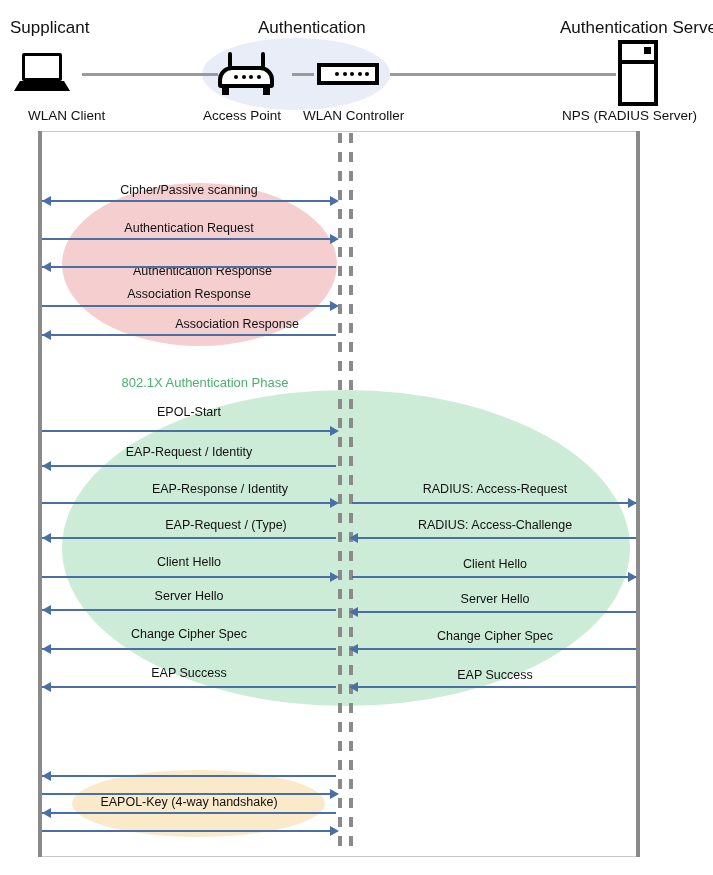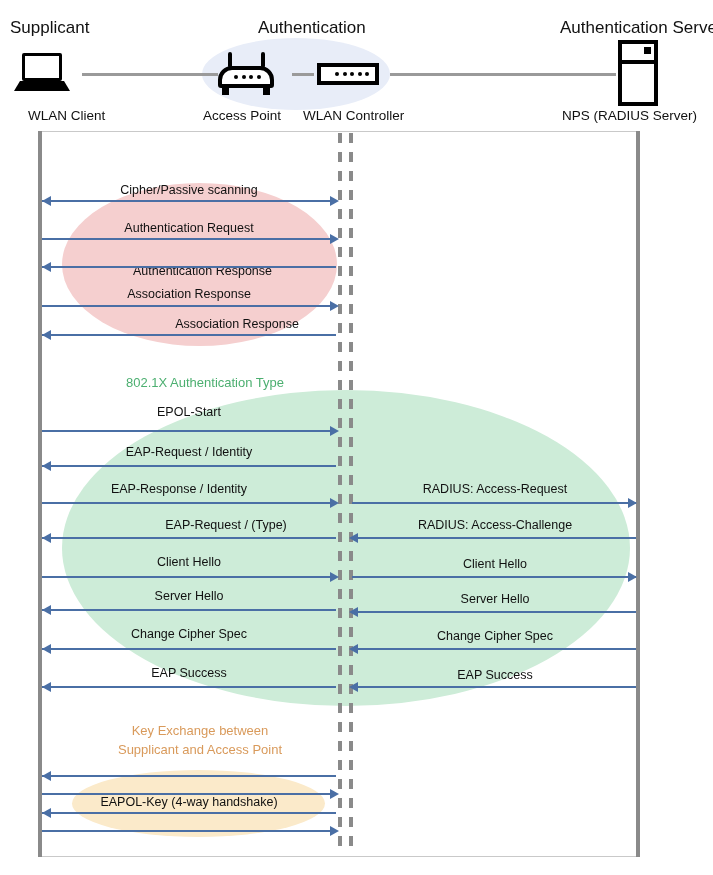--- a/index.html
+++ b/index.html
@@ -186,31 +186,31 @@
   <div class="head left" style="left:42px;top:262px;"></div>
 
   <div class="msg-label" style="left:42px;top:287px;width:294px;">Association Response</div>
   <div class="msg" style="left:42px;top:305px;width:294px;"></div>
   <div class="head right" style="left:330px;top:301px;"></div>
 
   <div class="msg-label" style="left:42px;top:317px;width:294px;padding-left:48px;">Association Response</div>
   <div class="msg" style="left:42px;top:334px;width:294px;"></div>
   <div class="head left" style="left:42px;top:330px;"></div>
 
-  <div class="phase-title" style="left:60px;top:373px;width:290px;color:#4CAF70;">802.1X Authentication Type</div>
+  <div class="phase-title" style="left:60px;top:373px;width:290px;color:#4CAF70;">802.1X Authentication Phase</div>
 
   <div class="msg-label" style="left:42px;top:405px;width:294px;">EPOL-Start</div>
   <div class="msg" style="left:42px;top:430px;width:294px;"></div>
   <div class="head right" style="left:330px;top:426px;"></div>
 
   <div class="msg-label" style="left:42px;top:445px;width:294px;">EAP-Request / Identity</div>
   <div class="msg" style="left:42px;top:465px;width:294px;"></div>
   <div class="head left" style="left:42px;top:461px;"></div>
 
-  <div class="msg-label" style="left:32px;top:482px;width:294px;">EAP-Response / Identity</div>
+  <div class="msg-label" style="left:38px;top:482px;width:294px;padding-left:35px;">EAP-Response / Identity</div>
   <div class="msg" style="left:42px;top:502px;width:294px;"></div>
   <div class="head right" style="left:330px;top:498px;"></div>
 
   <div class="msg-label" style="left:42px;top:518px;width:294px;margin-left:37px;">EAP-Request / (Type)</div>
   <div class="msg" style="left:42px;top:537px;width:294px;"></div>
   <div class="head left" style="left:42px;top:533px;"></div>
 
   <div class="msg-label" style="left:42px;top:555px;width:294px;">Client Hello</div>
   <div class="msg" style="left:42px;top:576px;width:294px;"></div>
   <div class="head right" style="left:330px;top:572px;"></div>
@@ -244,22 +244,20 @@
   <div class="head left" style="left:349px;top:607px;"></div>
 
   <div class="msg-label" style="left:352px;top:629px;width:286px;">Change Cipher Spec</div>
   <div class="msg" style="left:352px;top:648px;width:284px;"></div>
   <div class="head left" style="left:349px;top:644px;"></div>
 
   <div class="msg-label" style="left:352px;top:668px;width:286px;">EAP Success</div>
   <div class="msg" style="left:352px;top:686px;width:284px;"></div>
   <div class="head left" style="left:349px;top:682px;"></div>
 
-  <div class="phase-title" style="left:60px;top:721px;width:280px;color:#D99A5B;">Key Exchange between
-Supplicant and Access Point</div>
 
   <div class="msg" style="left:42px;top:775px;width:294px;"></div>
   <div class="head left" style="left:42px;top:771px;"></div>
 
   <div class="msg" style="left:42px;top:793px;width:294px;"></div>
   <div class="head right" style="left:330px;top:789px;"></div>
 
   <div class="msg-label" style="left:42px;top:795px;width:294px;">EAPOL-Key (4-way handshake)</div>
 
   <div class="msg" style="left:42px;top:812px;width:294px;"></div>

